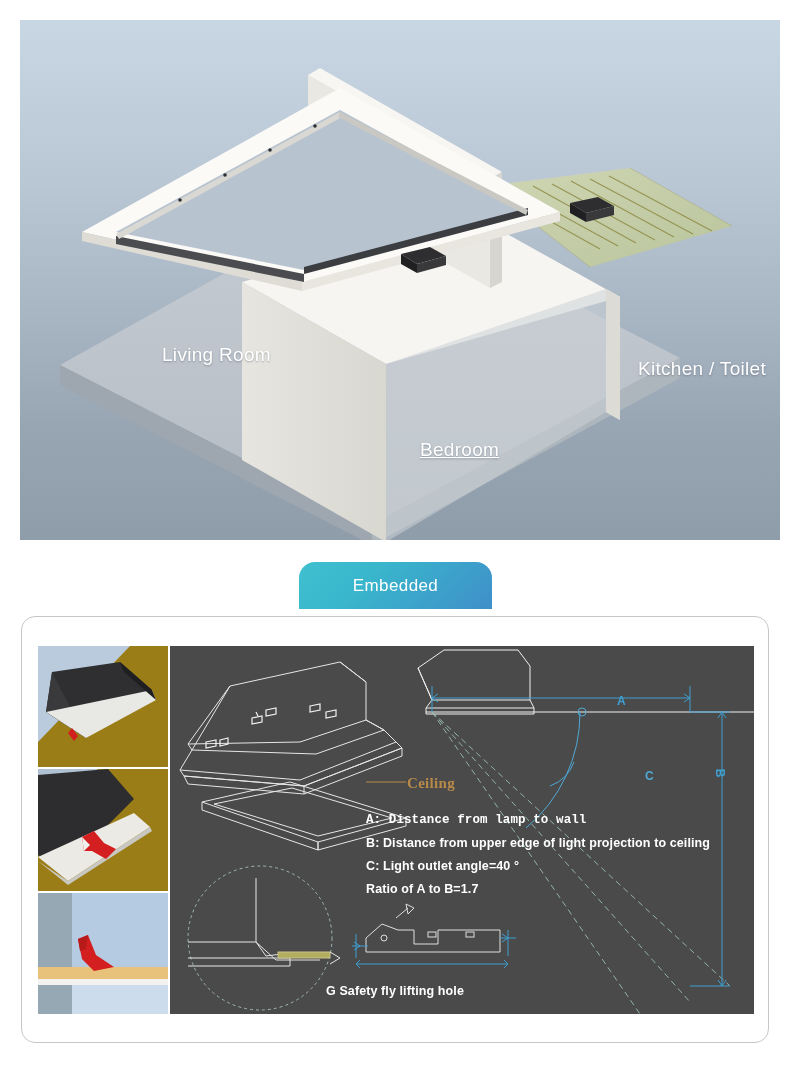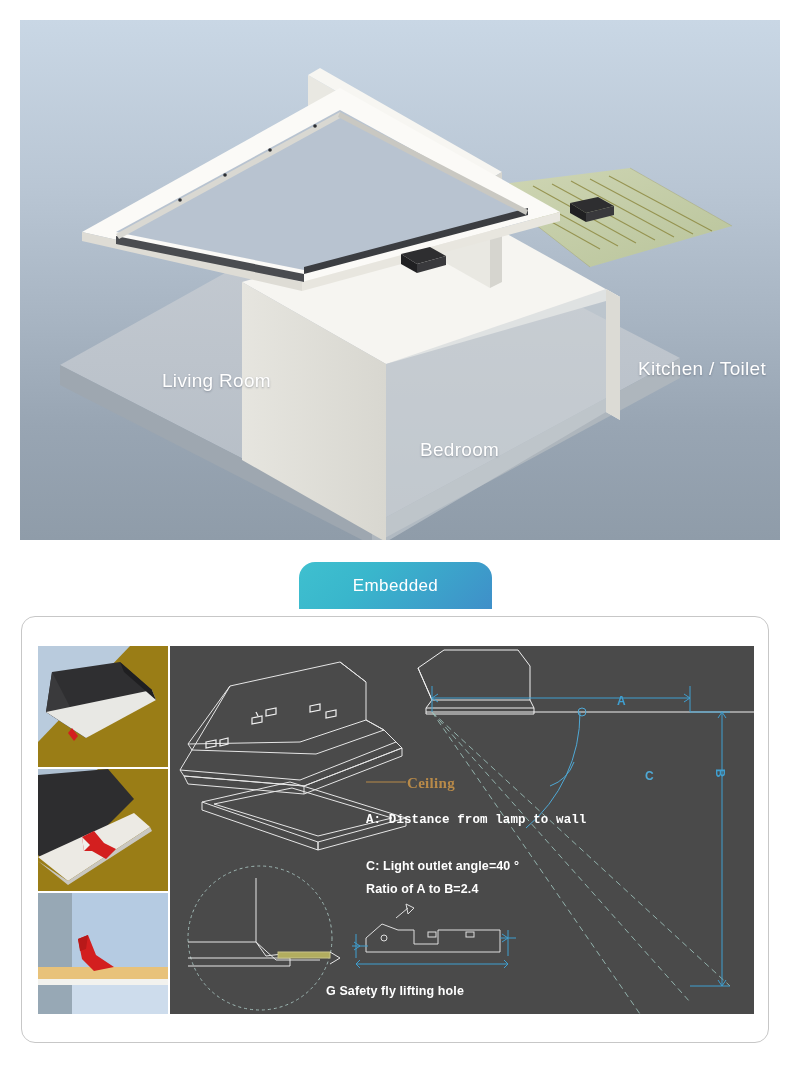--- a/index.html
+++ b/index.html
@@ -15,23 +15,23 @@
     position:absolute;left:20px;top:20px;width:760px;height:520px;
     background:linear-gradient(180deg,#c9d7e5 0%,#b9c6d4 32%,#a7b4c2 58%,#98a5b3 78%,#8f9ca9 100%);
     overflow:hidden;
   }
   .scene svg{position:absolute;left:0;top:0;}
   .room-label{
     position:absolute;color:#ffffff;font-size:19px;font-weight:400;
     letter-spacing:.3px;text-shadow:0 1px 2px rgba(70,80,95,.45);
     white-space:nowrap;
   }
-  #lbl-living{left:142px;top:350px;}
+  #lbl-living{left:142px;top:324px;}
   #lbl-kitchen{left:618px;top:338px;}
-  #lbl-bed{left:400px;top:419px;}
+  #lbl-bed{left:400px;top:419px;text-decoration:underline;}
 
   
   .tab-wrap{position:absolute;left:0;top:562px;width:652px;height:56px;padding-left:7px;}
   .tab{
     position:absolute;left:299px;top:0px;width:193px;height:47px;
     border-radius:16px 16px 0 0;
     background:linear-gradient(135deg,#3fc0cf 0%,#39b6cc 35%,#3f8fc9 100%);
     display:flex;align-items:center;justify-content:center;
     color:#fff;font-size:17px;letter-spacing:.4px;
   }
@@ -314,21 +314,22 @@
           </g>
         </svg>
 
         <div class="ceil-label">Ceiling</div>
 
         <div class="dim-label" id="d-a">A</div>
         <div class="dim-label" id="d-b">B</div>
         <div class="dim-label" id="d-c">C</div>
 
         <div class="dk-text" id="t-a">A: Distance from lamp to wall</div>
+        <div class="dk-text" id="t-b">B: Distance from upper edge of light projection to ceiling</div>
         <div class="dk-text" id="t-c">C: Light outlet angle=40 °</div>
-        <div class="dk-text" id="t-r">Ratio of A to B=2.4</div>
+        <div class="dk-text" id="t-r">Ratio of A to B=1.7</div>
         <div class="dk-text" id="t-g">G Safety fly lifting hole</div>
       </div>
 
     </div>
   </div>
 
 </div>
 
 </body></html>

